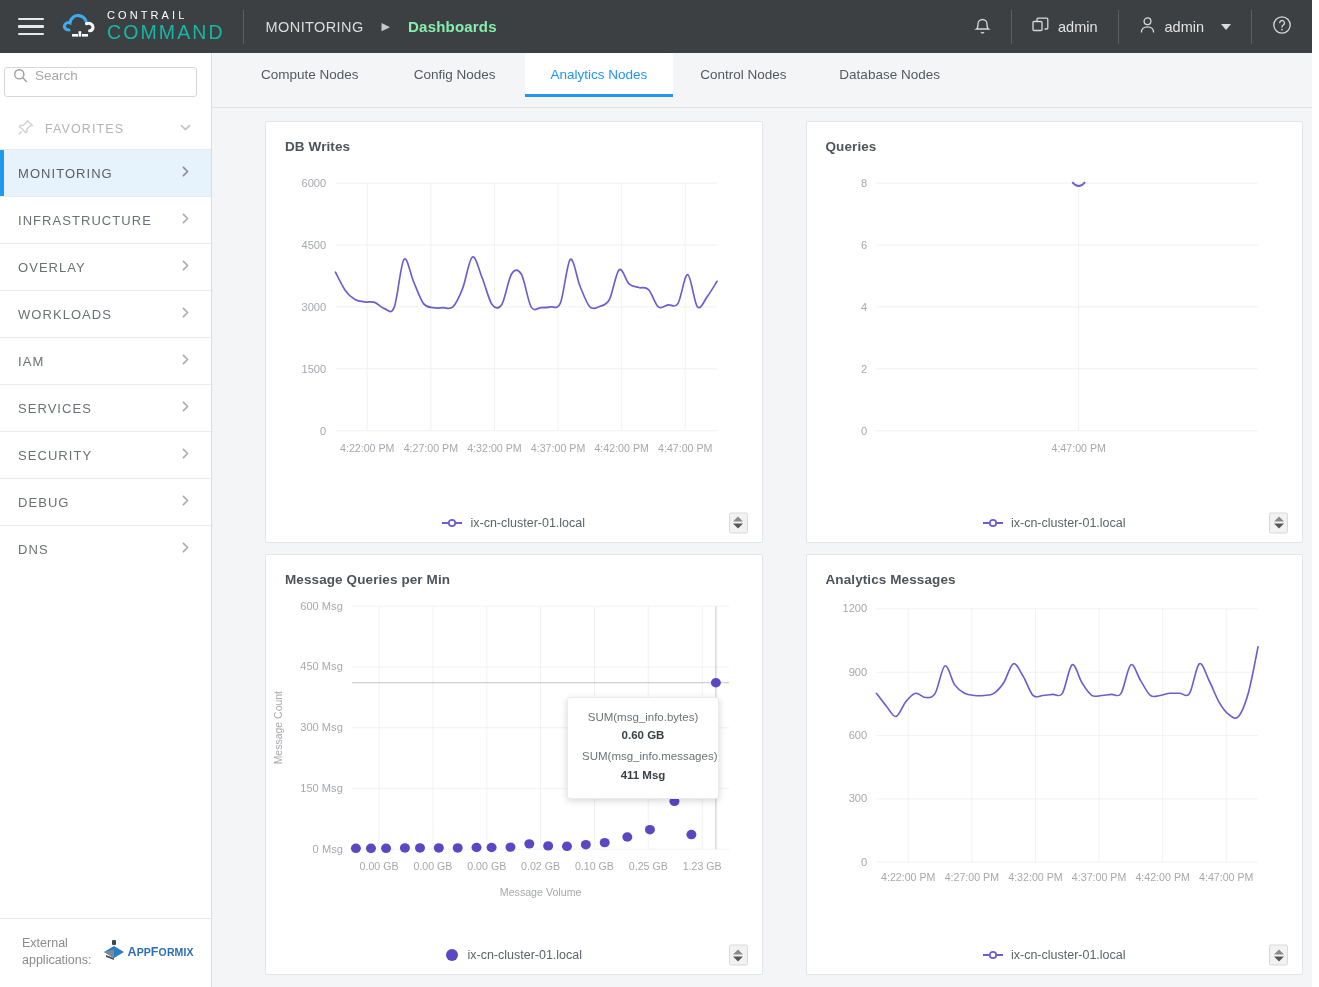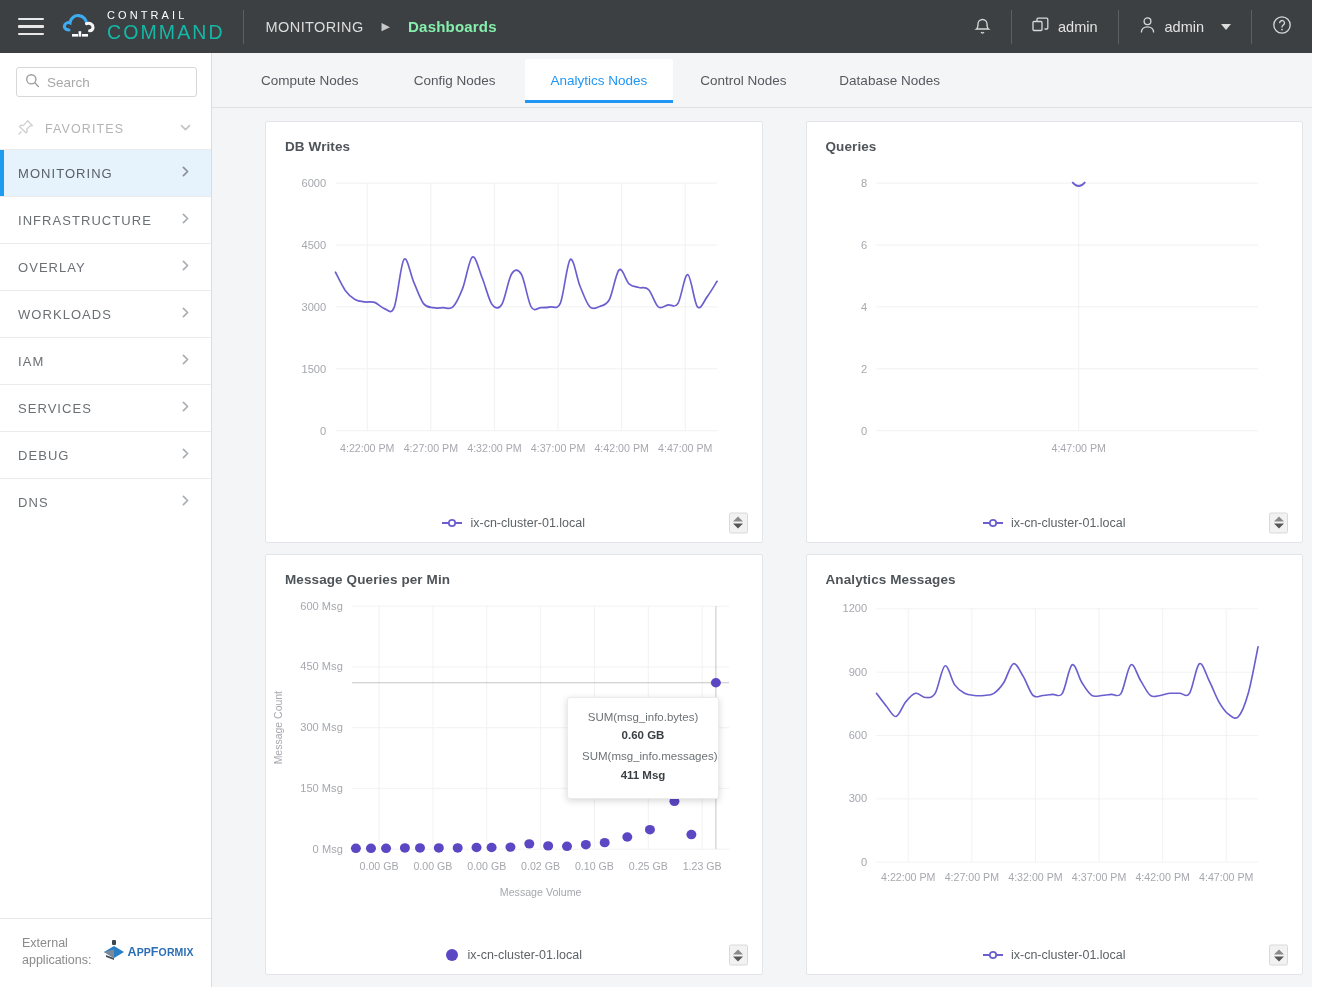--- a/index.html
+++ b/index.html
@@ -33,22 +33,22 @@
   .vsep { width: 1px; height: 34px; background: #5c6063; }
   .caret-down { width: 0; height: 0; border-left: 5.5px solid transparent; border-right: 5.5px solid transparent;
     border-top: 6.5px solid #dcdcdc; margin-left: 8px; }
 
   
   .body-row { flex: 1 1 auto; display: flex; min-height: 0; }
 
   
   .sidebar { width: 212px; flex: 0 0 212px; background: #ffffff; border-right: 1px solid #dcdcdc;
     display: flex; flex-direction: column; position: relative; }
-  .search-box { margin: 14px 14px 12px 16px; height: 30px; border: 1px solid #d8d8d8; border-radius: 3px;
-    display: flex; align-items: center; padding: 0 8px; gap: 7px; }
+  .search-box { margin: 14px 14px 12px 4px; height: 30px; border: 1px solid #d8d8d8; border-radius: 3px;
+    display: flex; align-items: flex-start; padding: 0 8px; gap: 7px; }
   .search-box input { border: 0; outline: 0; font-size: 13.5px; color: #9a9a9a; width: 100%;
     font-family: "Liberation Sans", sans-serif; background: transparent; }
   .search-box input::placeholder { color: #a8a8a8; }
   .fav-row { display: flex; align-items: center; height: 40px; padding: 0 18px; gap: 11px; cursor: pointer; }
   .fav-label { font-size: 12.5px; color: #b4b4b4; letter-spacing: 1.1px; }
   .chev-dn { margin-left: auto; }
   .nav-item { height: 47px; display: flex; align-items: center; padding: 0 18px;
     border-top: 1px solid #ebebeb; cursor: pointer; position: relative; }
   .nav-item:last-of-type { border-bottom: 1px solid #ebebeb; }
   .nav-item .lbl { font-size: 13px; color: #6b7074; letter-spacing: 1.05px; }
@@ -59,21 +59,21 @@
   .nav-item .chev { margin-left: auto; }
   .sidebar-footer { margin-top: auto; border-top: 1px solid #e6e6e6; padding: 16px 14px 18px 22px;
     display: flex; align-items: center; gap: 10px; }
   .ext-label { font-size: 12.5px; color: #8b8b8b; line-height: 1.35; max-width: 74px; }
   .appformix { display: flex; align-items: center; gap: 2px; }
   .af-text { font-size: 12.5px; color: #2a6fb5; font-weight: bold; letter-spacing: .1px; }
   .af-text .sm { font-size: 10.5px; }
 
   
   .content { flex: 1 1 auto; background: #f4f5f7; display: flex; flex-direction: column; min-width: 0; }
-  .tabs { height: 55px; flex: 0 0 55px; display: flex; align-items: center; padding-left: 23px;
+  .tabs { height: 55px; flex: 0 0 55px; display: flex; align-items: flex-start; padding-left: 23px;
     border-bottom: 1px solid #dfe1e4; background: #f4f5f7; }
   .tab { height: 43px; display: flex; align-items: center; justify-content: center; padding: 0 26px;
     font-size: 13.5px; color: #55595e; cursor: pointer; min-width: 140px; position: relative; }
   .tab.active { background: #ffffff; color: #2196f3; border-top-left-radius: 3px; border-top-right-radius: 3px;}
   .tab.active::after { content:""; position: absolute; left: 0; right: 0; bottom: -1px; height: 3px; background: #2196f3; }
 
   .grid { flex: 1 1 auto; display: grid; grid-template-columns: 1fr 1fr; grid-template-rows: 1fr 1fr;
     gap: 11px; padding: 13px 9px 12px 21px; min-height: 0; }
   .card { background: #ffffff; border: 1px solid #e3e5e8; border-radius: 2px; position: relative;
     display: flex; flex-direction: column; overflow: hidden; margin-left: 32px; }
@@ -235,20 +235,28 @@
       <div class="nav-item">
         <span class="lbl">IAM</span>
         <span class="chev">
           <svg width="15" height="15" viewBox="0 0 15 15" fill="none" stroke="#a9aeb3" stroke-width="1.7">
             <path d="M5.4 3.3l4.2 4.2-4.2 4.2" stroke-linecap="round" stroke-linejoin="round"></path>
             </svg>
         </span>
       </div>
       <div class="nav-item">
         <span class="lbl">SERVICES</span>
+        <span class="chev">
+          <svg width="15" height="15" viewBox="0 0 15 15" fill="none" stroke="#a9aeb3" stroke-width="1.7">
+            <path d="M5.4 3.3l4.2 4.2-4.2 4.2" stroke-linecap="round" stroke-linejoin="round"></path>
+            </svg>
+        </span>
+      </div>
+      <div class="nav-item">
+        <span class="lbl">SECURITY</span>
         <span class="chev">
           <svg width="15" height="15" viewBox="0 0 15 15" fill="none" stroke="#a9aeb3" stroke-width="1.7">
             <path d="M5.4 3.3l4.2 4.2-4.2 4.2" stroke-linecap="round" stroke-linejoin="round"></path>
             </svg>
         </span>
       </div>
       <div class="nav-item">
         <span class="lbl">DEBUG</span>
         <span class="chev">
           <svg width="15" height="15" viewBox="0 0 15 15" fill="none" stroke="#a9aeb3" stroke-width="1.7">

